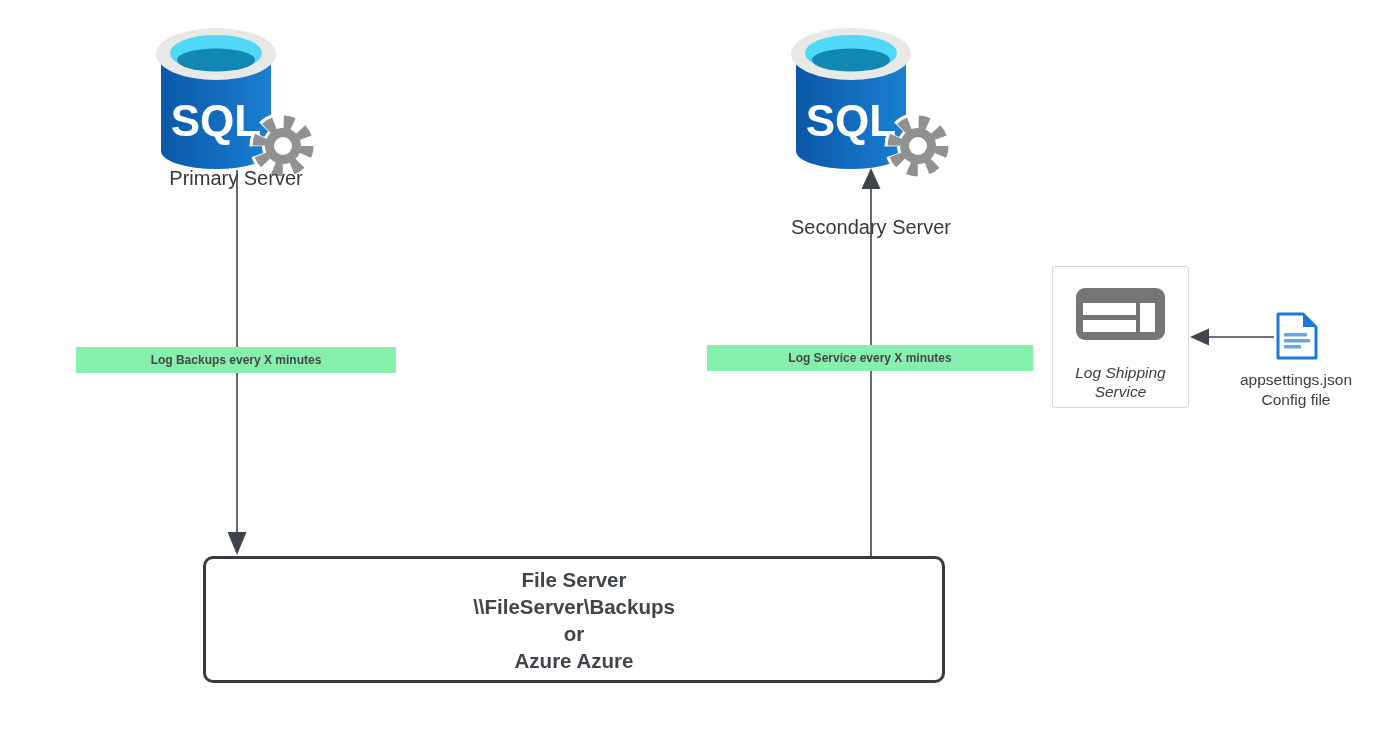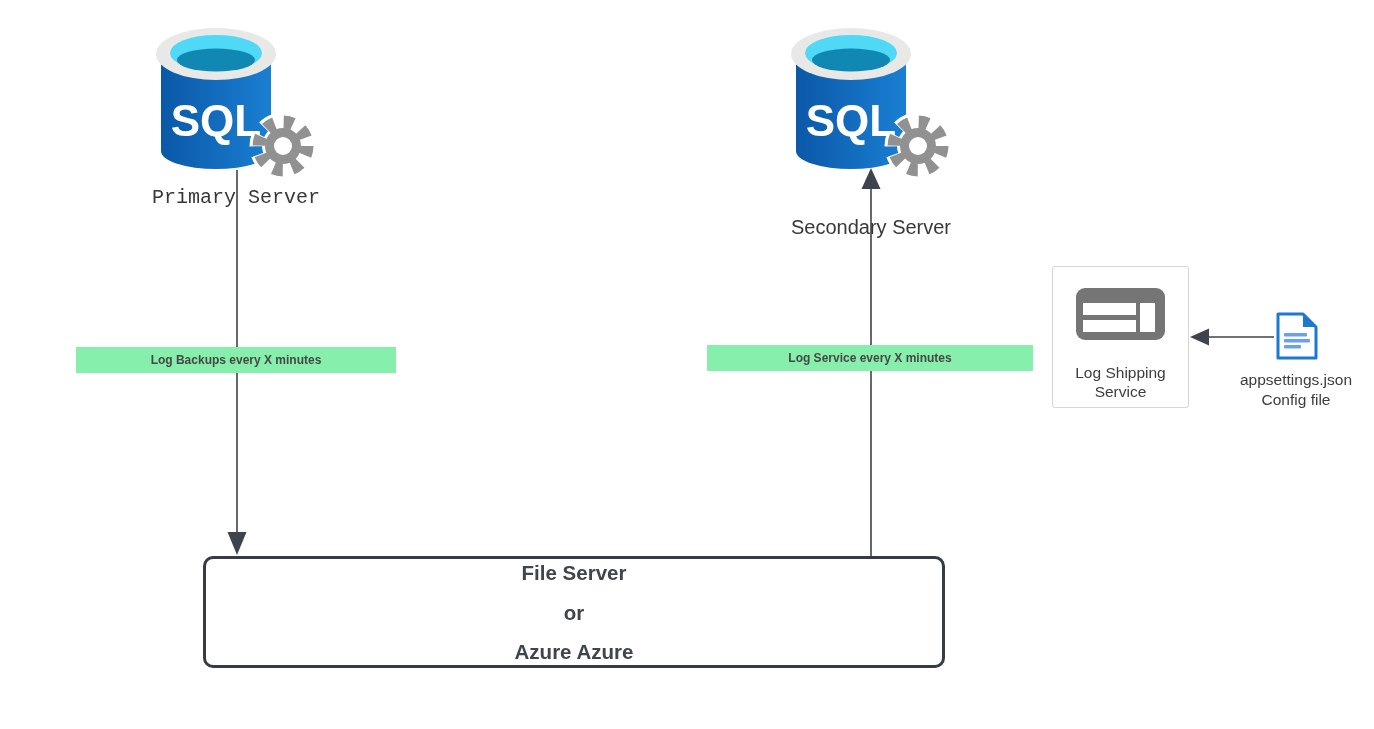--- a/index.html
+++ b/index.html
@@ -15,33 +15,34 @@
   .server-label {
     font-size: 20px; color: #383838; text-align: center;
     width: 220px; line-height: 22px; z-index: 3;
   }
   .flow-label {
     font-weight: bold; font-size: 12px; color: #474747;
     background: #86efac; padding: 2px 7px; line-height: 22px;
     text-align: center; z-index: 3; white-space: nowrap;
   }
   .storage-box {
-    left: 203px; top: 556px; width: 742px; height: 112px;
+    left: 203px; top: 556px; width: 742px; height: 127px;
     border: 3px solid #363b44; border-radius: 10px; background: #ffffff;
-    display: flex; flex-direction: column; justify-content: space-between;
+    display: flex; flex-direction: column; justify-content: center;
     align-items: center; z-index: 2;
   }
   .storage-line {
     font-weight: bold; font-size: 20.5px; color: #3f444d;
     line-height: 27px; text-align: center; white-space: nowrap;
   }
   .service-card {
     left: 1052px; top: 266px; width: 137px; height: 142px;
     background: #ffffff; border: 1px solid #d6d6d6; border-radius: 3px;
     z-index: 2;
+    font-style: italic;
   }
   .service-label {
     position: absolute; left: 0; top: 96px; width: 100%;
     font-size: 15.5px; color: #3d3d3d; text-align: center; line-height: 19px;
   }
   .config-label {
     left: 1216px; top: 370px; width: 160px;
     font-size: 15.5px; color: #3d3d3d; text-align: center; line-height: 20px;
   }
   svg text.sql-text {
@@ -83,21 +84,21 @@
     </g>
     <text class="sql-text" x="60" y="120" text-anchor="middle">SQL</text>
     <g>
       <circle cx="127" cy="130" r="24" fill="none" stroke="#ffffff" stroke-width="19" stroke-dasharray="11 7.85" stroke-dashoffset="0.8"></circle>
       <circle cx="127" cy="130" r="21" fill="#ffffff"></circle>
       <circle cx="127" cy="130" r="24" fill="none" stroke="#919191" stroke-width="13" stroke-dasharray="9.42 9.43"></circle>
       <circle cx="127" cy="130" r="18" fill="#919191"></circle>
       <circle cx="127" cy="130" r="9" fill="#ffffff"></circle>
     </g>
   </svg>
-  <div class="abs server-label" style="left:126px; top:187px;font-family:Liberation Mono, monospace;">Primary Server</div>
+  <div class="abs server-label" style="left:126px; top:167px;">Primary Server</div>
 
   <svg class="abs" style="left:791px; top:16px;" width="165" height="165" viewBox="0 0 165 165">
     <defs>
       <linearGradient id="bodyGrad2" x1="0" y1="0" x2="1" y2="0">
         <stop offset="0" stop-color="#0b58a8"></stop>
         <stop offset="1" stop-color="#1a7fd2"></stop>
       </linearGradient>
     </defs>
     <g>
       <rect x="5" y="45" width="110" height="90" fill="url(#bodyGrad2)"></rect>
@@ -115,20 +116,21 @@
       <circle cx="127" cy="130" r="9" fill="#ffffff"></circle>
     </g>
   </svg>
   <div class="abs server-label" style="left:761px; top:184px;margin-top:32px;">Secondary Server</div>
 
   <div class="abs flow-label" style="left:76px; top:347px; width:320px;">Log Backups every X minutes</div>
   <div class="abs flow-label" style="left:707px; top:345px; width:326px;">Log Service every X minutes</div>
 
   <div class="abs storage-box">
     <div class="storage-line">File Server</div>
+    <div class="storage-line">\\FileServer\Backups</div>
     <div class="storage-line">or</div>
     <div class="storage-line">Azure Azure</div>
   </div>
 
   <div class="abs service-card">
     <svg style="position:absolute; left:23px; top:21px;" width="89" height="52" viewBox="0 0 89 52">
       <rect x="0" y="0" width="89" height="52" rx="9" fill="#757575"></rect>
       <rect x="7" y="15" width="53" height="12" fill="#ffffff"></rect>
       <rect x="7" y="32" width="53" height="12" fill="#ffffff"></rect>
       <rect x="64" y="15" width="15" height="29" fill="#ffffff"></rect>

